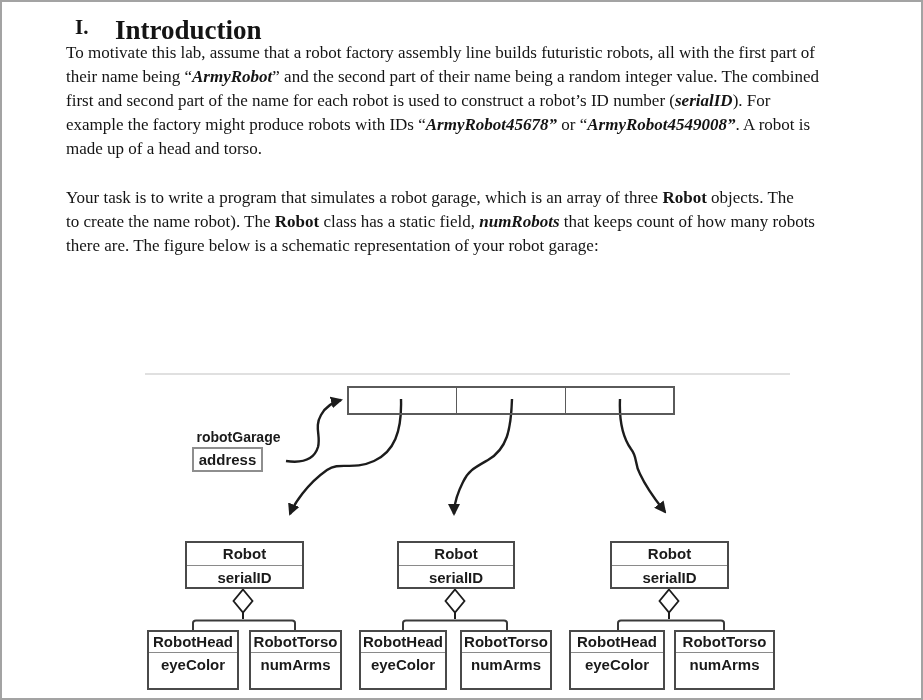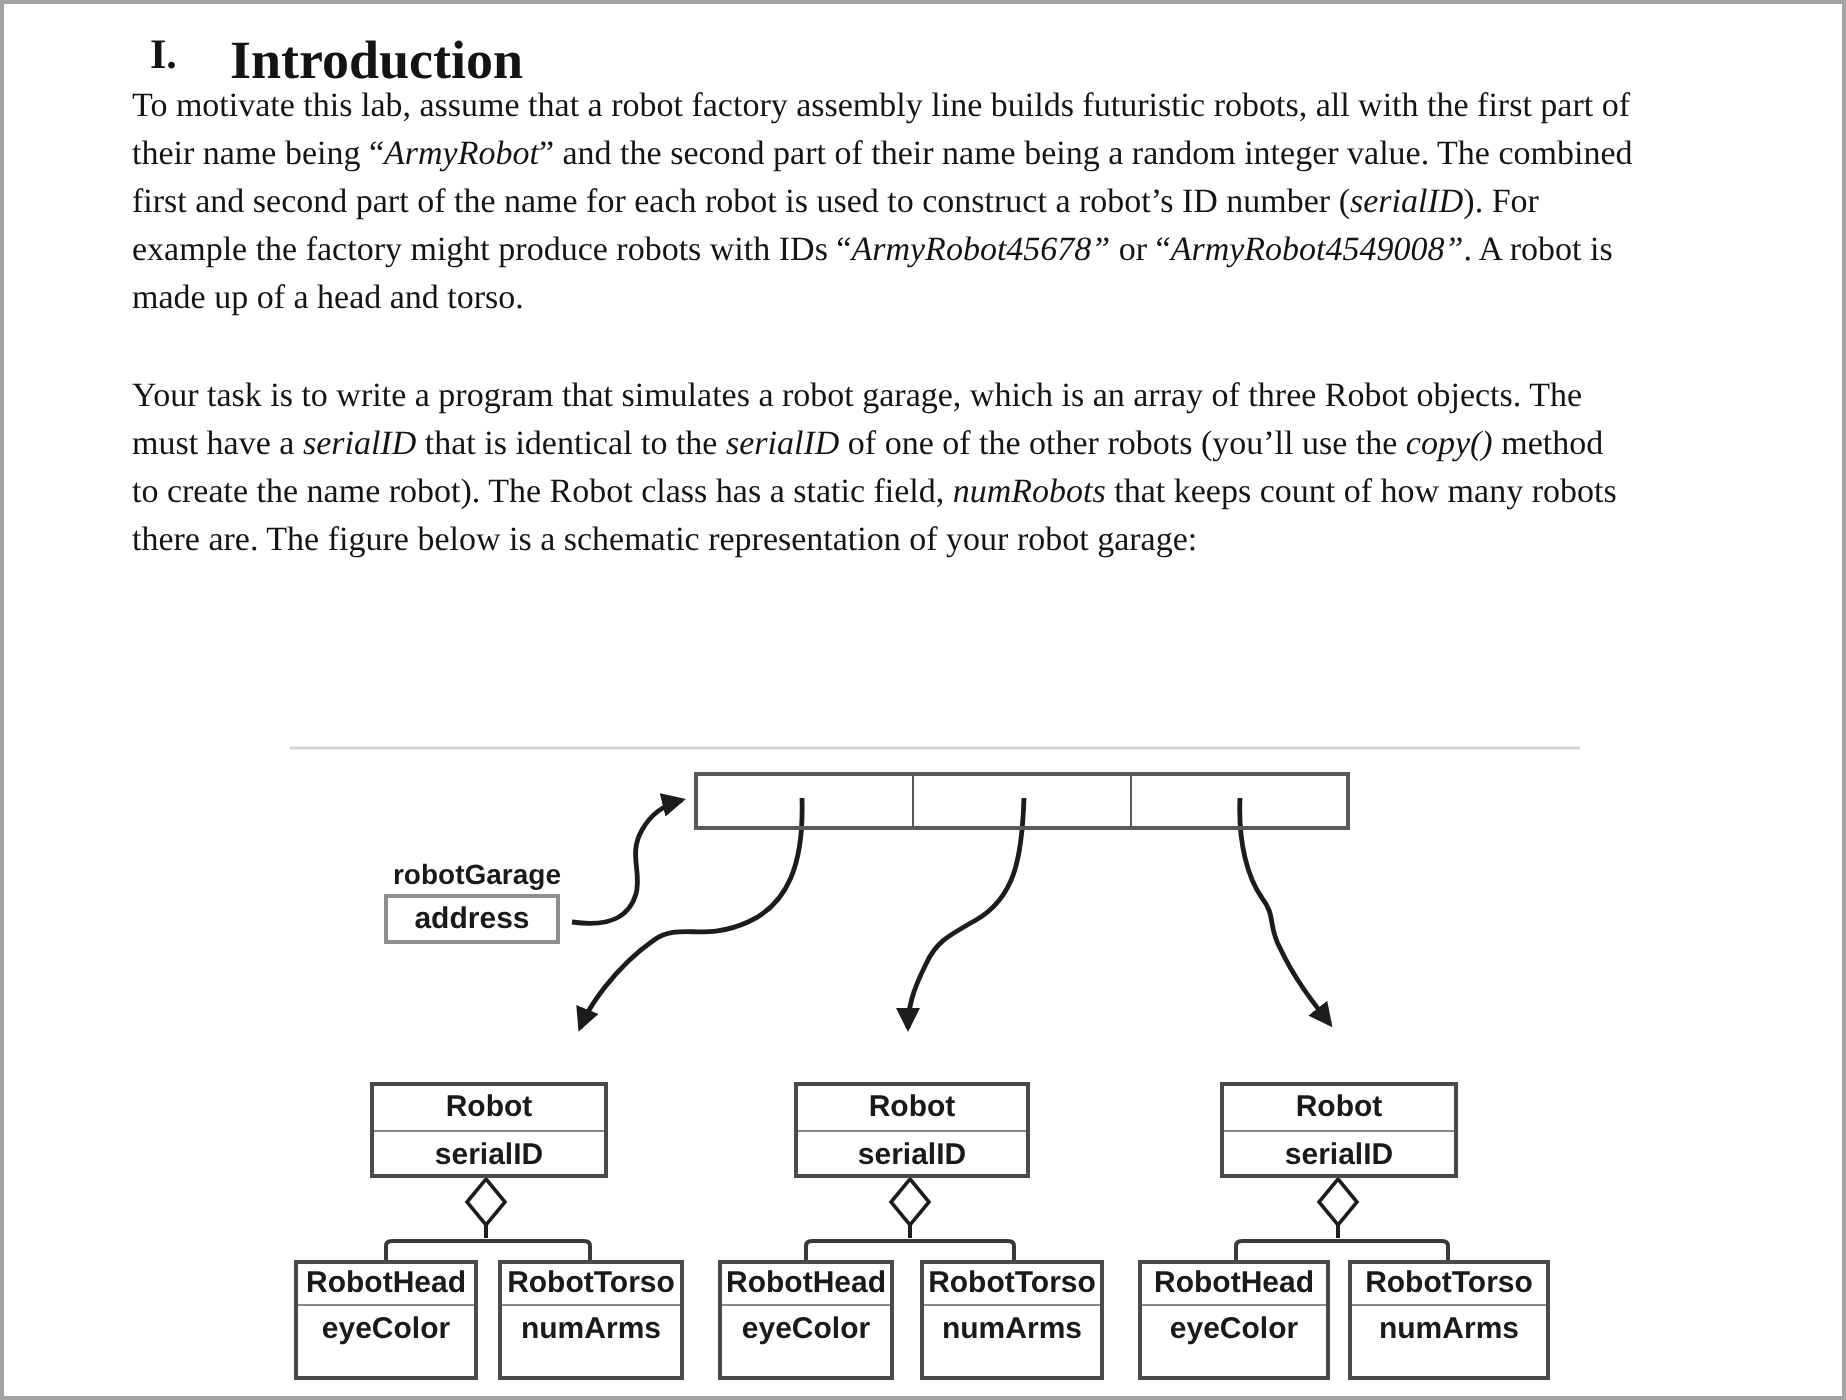--- a/index.html
+++ b/index.html
@@ -11,42 +11,42 @@
     border:2px solid #a3a3a3;
     overflow:hidden;
     font-family:"Liberation Serif", serif;
     color:#141414;
   }
   .heading{position:absolute;top:13px;left:0;width:100%;height:26px;}
   .heading .numeral{position:absolute;left:73px;font-size:21px;font-weight:bold;}
   .heading .htitle{position:absolute;left:113px;font-size:27px;font-weight:bold;}
   .para{position:absolute;left:64px;}
   .line{white-space:nowrap;font-size:17px;line-height:24px;}
-  .line .b{font-weight:normal;margin-top:25px;}
+  .line .b{font-weight:bold;margin-top:25px;}
   .line .i{font-style:italic;}
   #para-0{top:39px;}
   #para-1{top:184px;}
   .diagram{position:absolute;left:0;top:0;width:923px;height:700px;}
   .diagram svg{position:absolute;left:0;top:0;}
   .dlabel{
     font-family:"Liberation Sans", sans-serif;
     font-weight:600;color:#1a1a1a;
   }
   .array-box{
     position:absolute;left:345px;top:384px;width:328px;height:29px;
     box-sizing:border-box;border:2px solid #5a5a5a;display:flex;
   }
   .array-cell{flex:1;box-sizing:border-box;border-left:1px solid #5a5a5a;}
   .array-cell:first-child{border-left:none;}
   .rg-label{
     position:absolute;left:190px;top:426px;width:93px;height:18px;
     text-align:center;font-size:14px;line-height:18px;
   }
   .addr-box{
-    position:absolute;left:190px;top:445px;width:88px;height:25px;
+    position:absolute;left:190px;top:445px;width:71px;height:25px;
     box-sizing:border-box;border:2px solid #8e8e8e;background:#fff;
     text-align:center;font-size:15px;line-height:21px;
   }
   .class-box{
     position:absolute;box-sizing:border-box;
     border:2px solid #4a4a4a;background:#fff;
     text-align:center;font-size:15px;
   }
   .class-box .ctitle{
     box-sizing:border-box;border-bottom:1px solid #8a8a8a;
@@ -70,21 +70,20 @@
 
   <div id="para-0" class="para">
       <div class="line"><span class="">To motivate this lab, assume that a robot factory assembly line builds futuristic robots, all with the first part of</span></div>
       <div class="line"><span class="">their name being “</span><span class="b i">ArmyRobot</span><span class="">” and the second part of their name being a random integer value. The combined</span></div>
       <div class="line"><span class="">first and second part of the name for each robot is used to construct a robot’s ID number (</span><span class="b i">serialID</span><span class="">). For</span></div>
       <div class="line"><span class="">example the factory might produce robots with IDs “</span><span class="b i">ArmyRobot45678”</span><span class=""> or “</span><span class="b i">ArmyRobot4549008”</span><span class="">. A robot is</span></div>
       <div class="line"><span class="">made up of a head and torso.</span></div>
     </div>
   <div id="para-1" class="para">
       <div class="line"><span class="">Your task is to write a program that simulates a robot garage, which is an array of three </span><span class="b ">Robot</span><span class=""> objects. The</span></div>
-      <div class="line"><span class="">must have a </span><span class="b i">serialID</span><span class=""> that is identical to the </span><span class="b i">serialID</span><span class=""> of one of the other robots (you’ll use the </span><span class="b i">copy()</span><span class=""> method</span></div>
       <div class="line"><span class="">to create the name robot). The </span><span class="b ">Robot</span><span class=""> class has a static field, </span><span class="b i">numRobots</span><span class=""> that keeps count of how many robots</span></div>
       <div class="line"><span class="">there are. The figure below is a schematic representation of your robot garage:</span></div>
     </div>
 
   <div class="diagram">
 
     <svg width="923" height="700" viewBox="0 0 923 700">
       <defs>
         <marker id="ah" viewBox="0 0 6 6" refX="5" refY="3" markerWidth="5" markerHeight="5" orient="auto">
           <path d="M0,0 L6,3 L0,6 Z" fill="#1c1c1c"></path>

